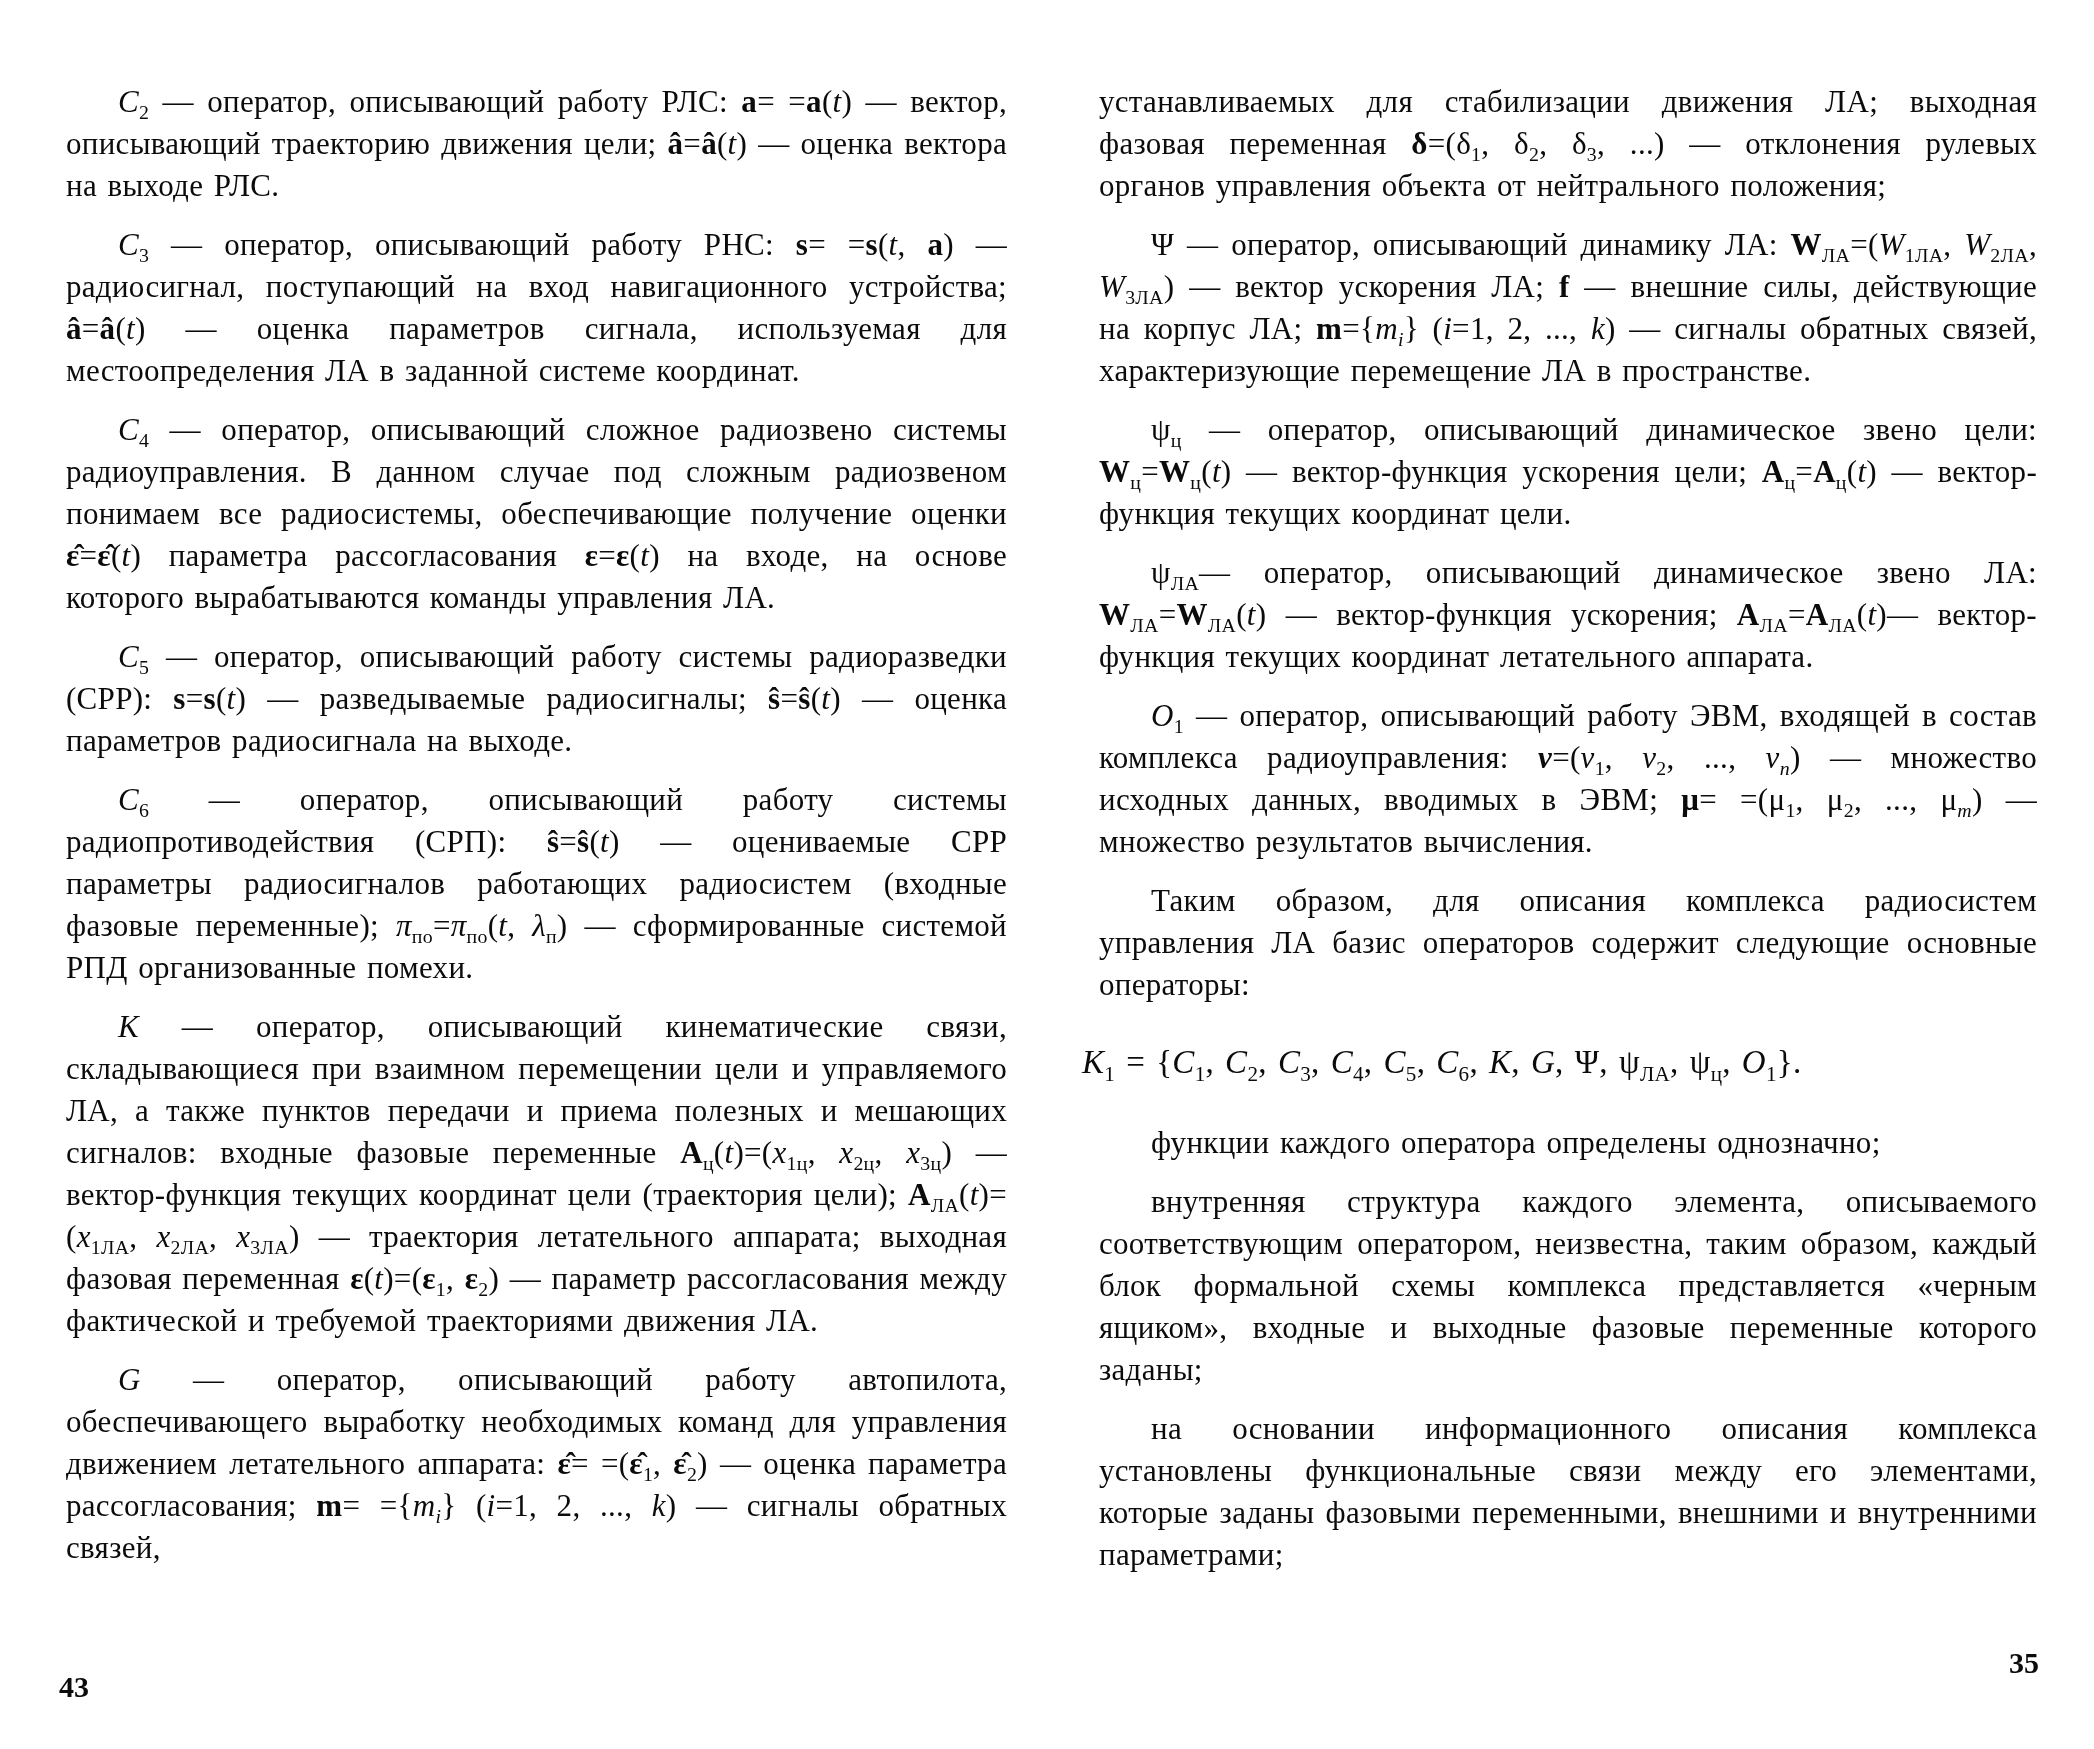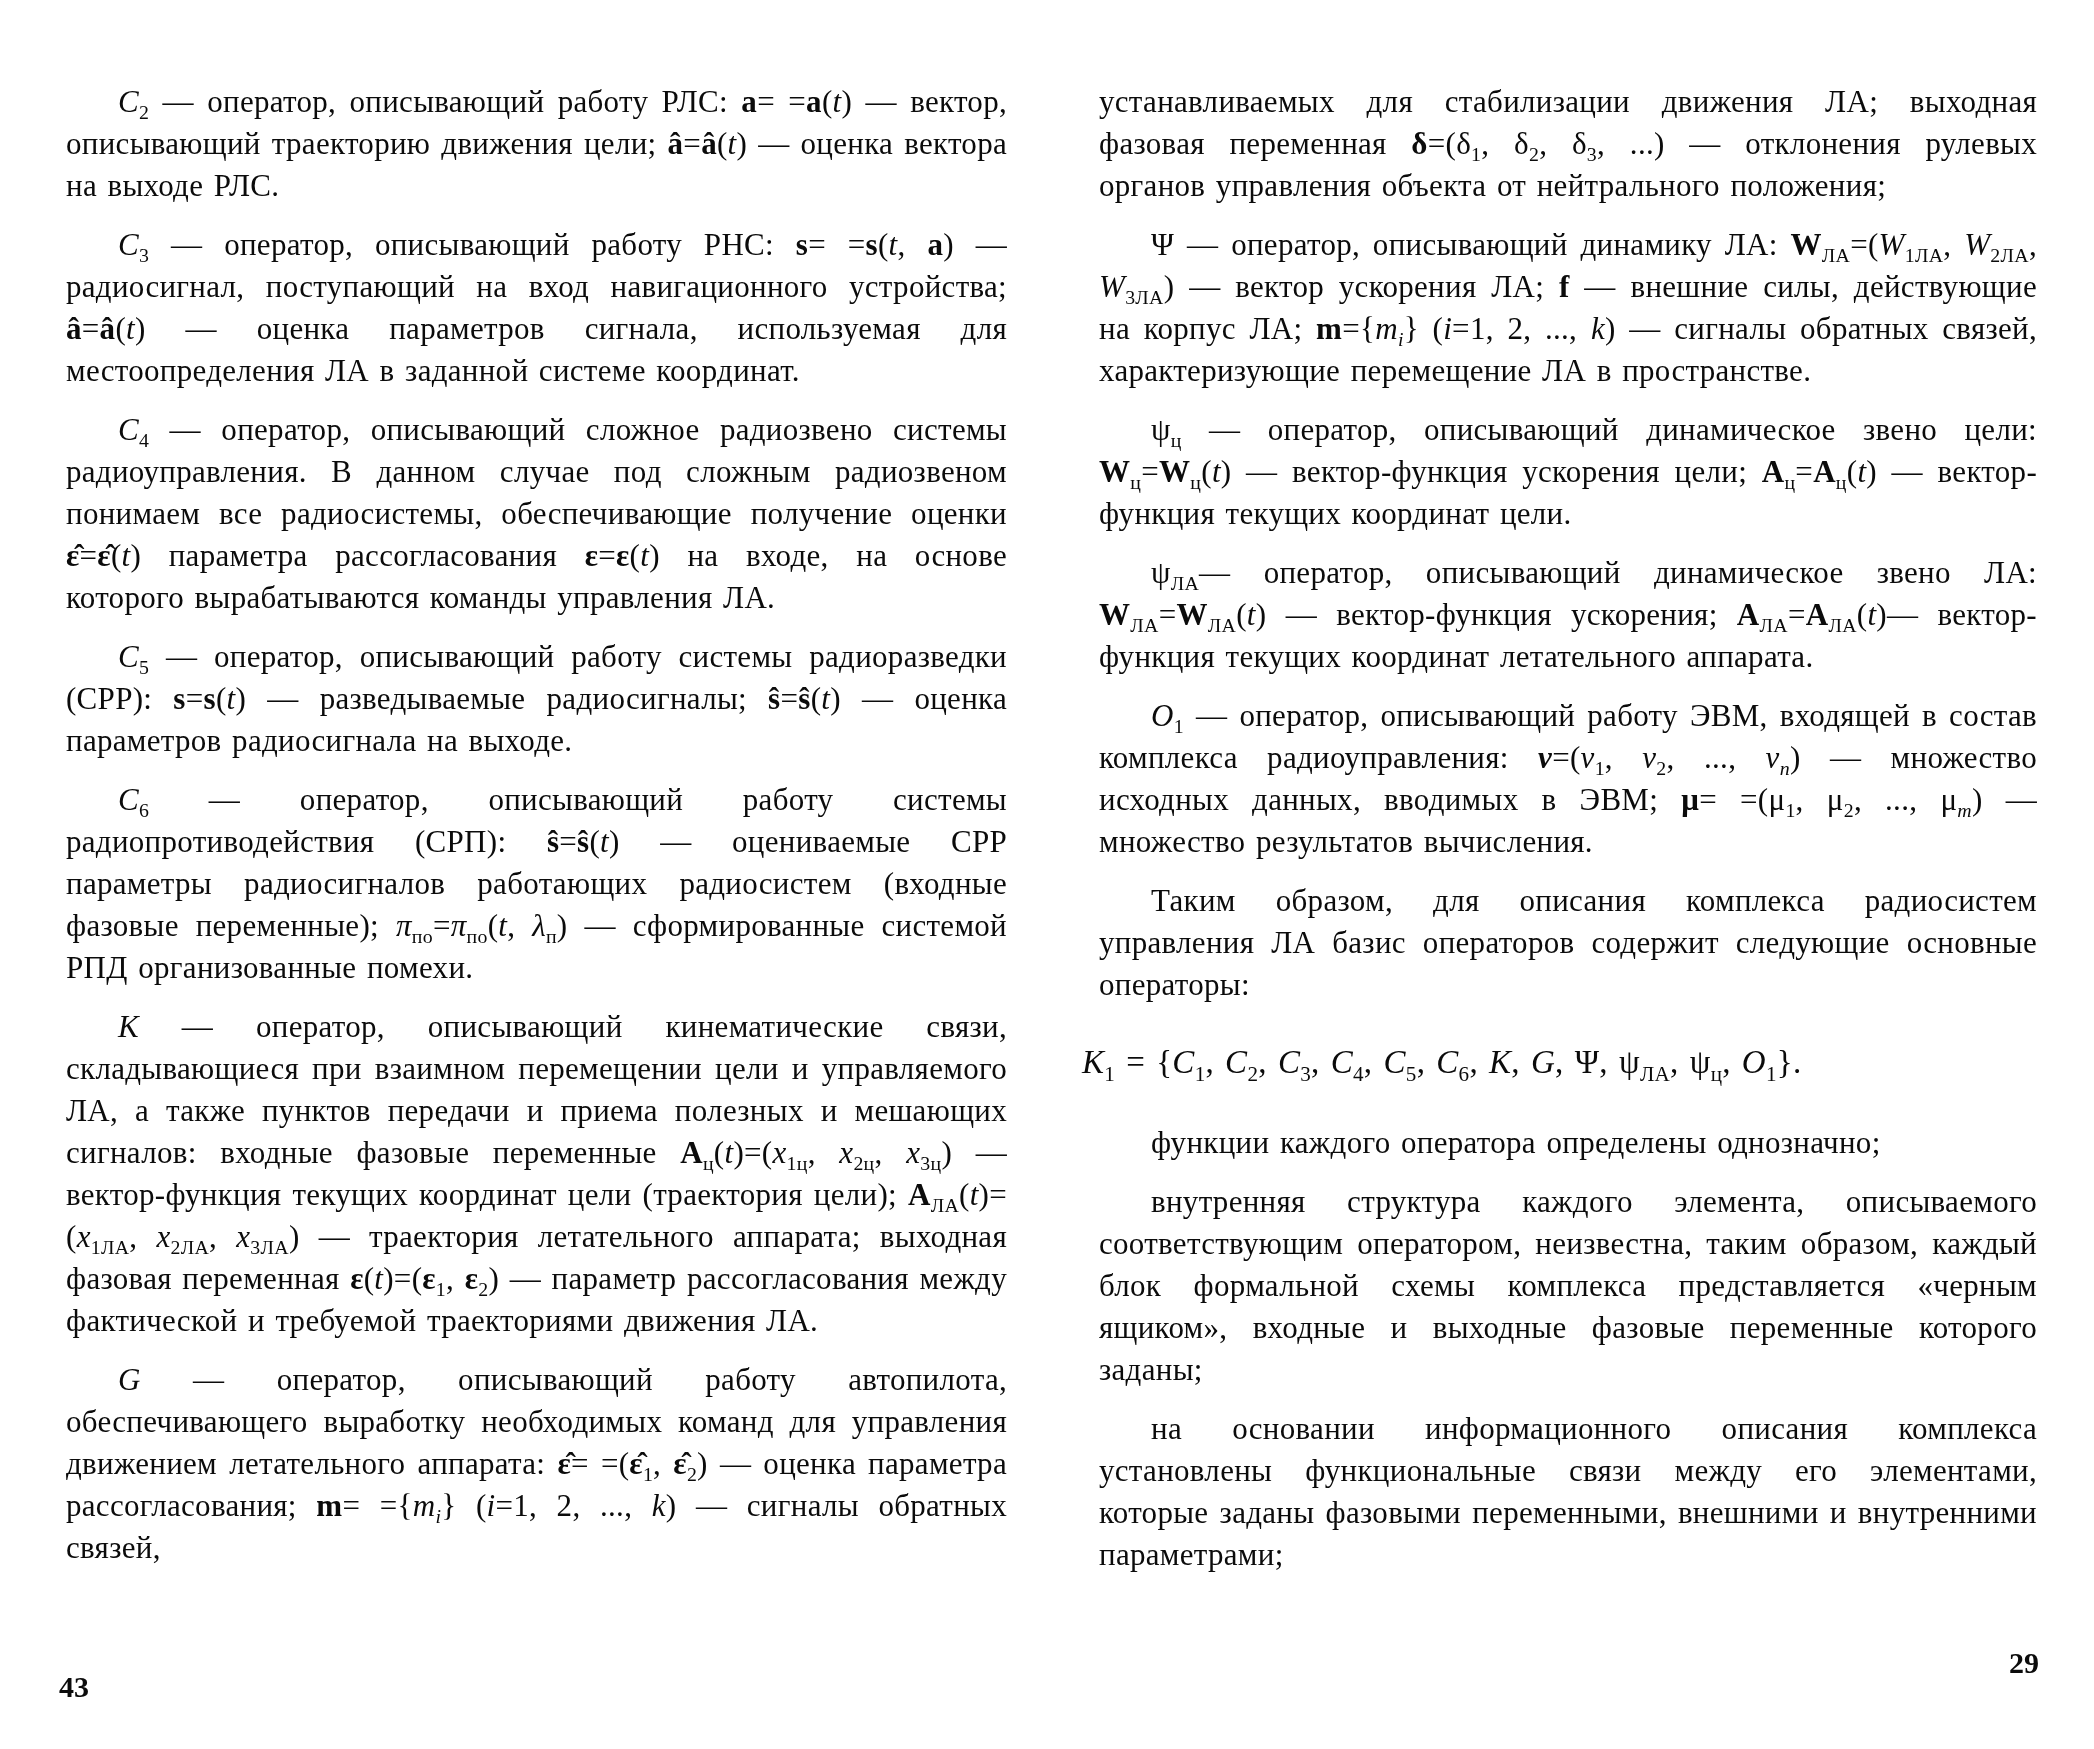--- a/index.html
+++ b/index.html
@@ -66,16 +66,16 @@
     <p class="indent">ψ<sub>ЛА</sub>— оператор, описывающий динамическое звено ЛА: <b>W</b><sub>ЛА</sub>=<b>W</b><sub>ЛА</sub>(<i>t</i>) — вектор-функция ускорения; <b>А</b><sub>ЛА</sub>=<b>А</b><sub>ЛА</sub>(<i>t</i>)— вектор-функция текущих координат летательного аппарата.</p>
     <p class="indent"><i>О</i><sub>1</sub> — оператор, описывающий работу ЭВМ, входящей в состав комплекса радиоуправления: <b><i>v</i></b>=(<i>v</i><sub>1</sub>, <i>v</i><sub>2</sub>, ..., <i>v<sub>n</sub></i>) — множество исходных данных, вводимых в ЭВМ; <b>μ</b>= =(μ<sub>1</sub>, μ<sub>2</sub>, ..., μ<sub><i>m</i></sub>) — множество результатов вычисления.</p>
     <p class="indent">Таким образом, для описания комплекса радиосистем управления ЛА базис операторов содержит следующие основные операторы:</p>
     <p class="formula"><i>K</i><sub>1</sub> = {<i>C</i><sub>1</sub>, <i>C</i><sub>2</sub>, <i>C</i><sub>3</sub>, <i>C</i><sub>4</sub>, <i>C</i><sub>5</sub>, <i>C</i><sub>6</sub>, <i>K</i>, <i>G</i>, Ψ, ψ<sub>ЛА</sub>, ψ<sub>ц</sub>, <i>O</i><sub>1</sub>}.</p>
     <p class="indent">функции каждого оператора определены однозначно;</p>
     <p class="indent">внутренняя структура каждого элемента, описываемого соответствующим оператором, неизвестна, таким образом, каждый блок формальной схемы комплекса представляется «черным ящиком», входные и выходные фазовые переменные которого заданы;</p>
     <p class="indent">на основании информационного описания комплекса установлены функциональные связи между его элементами, которые заданы фазовыми переменными, внешними и внутренними параметрами;</p>
   </div>
 
   <div class="pagenum pagenum-left">43</div>
-  <div class="pagenum pagenum-right">29</div>
+  <div class="pagenum pagenum-right">35</div>
 
 </div>
 
 
 </body></html>

